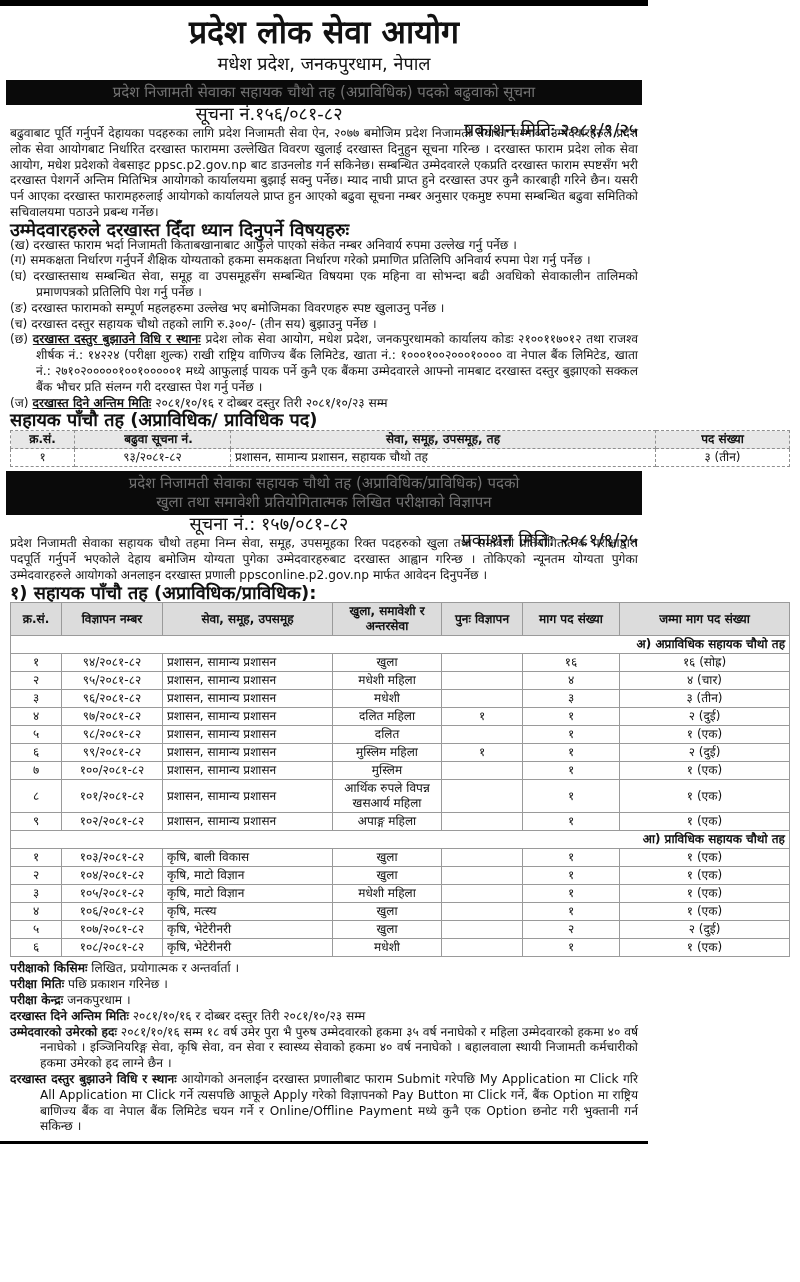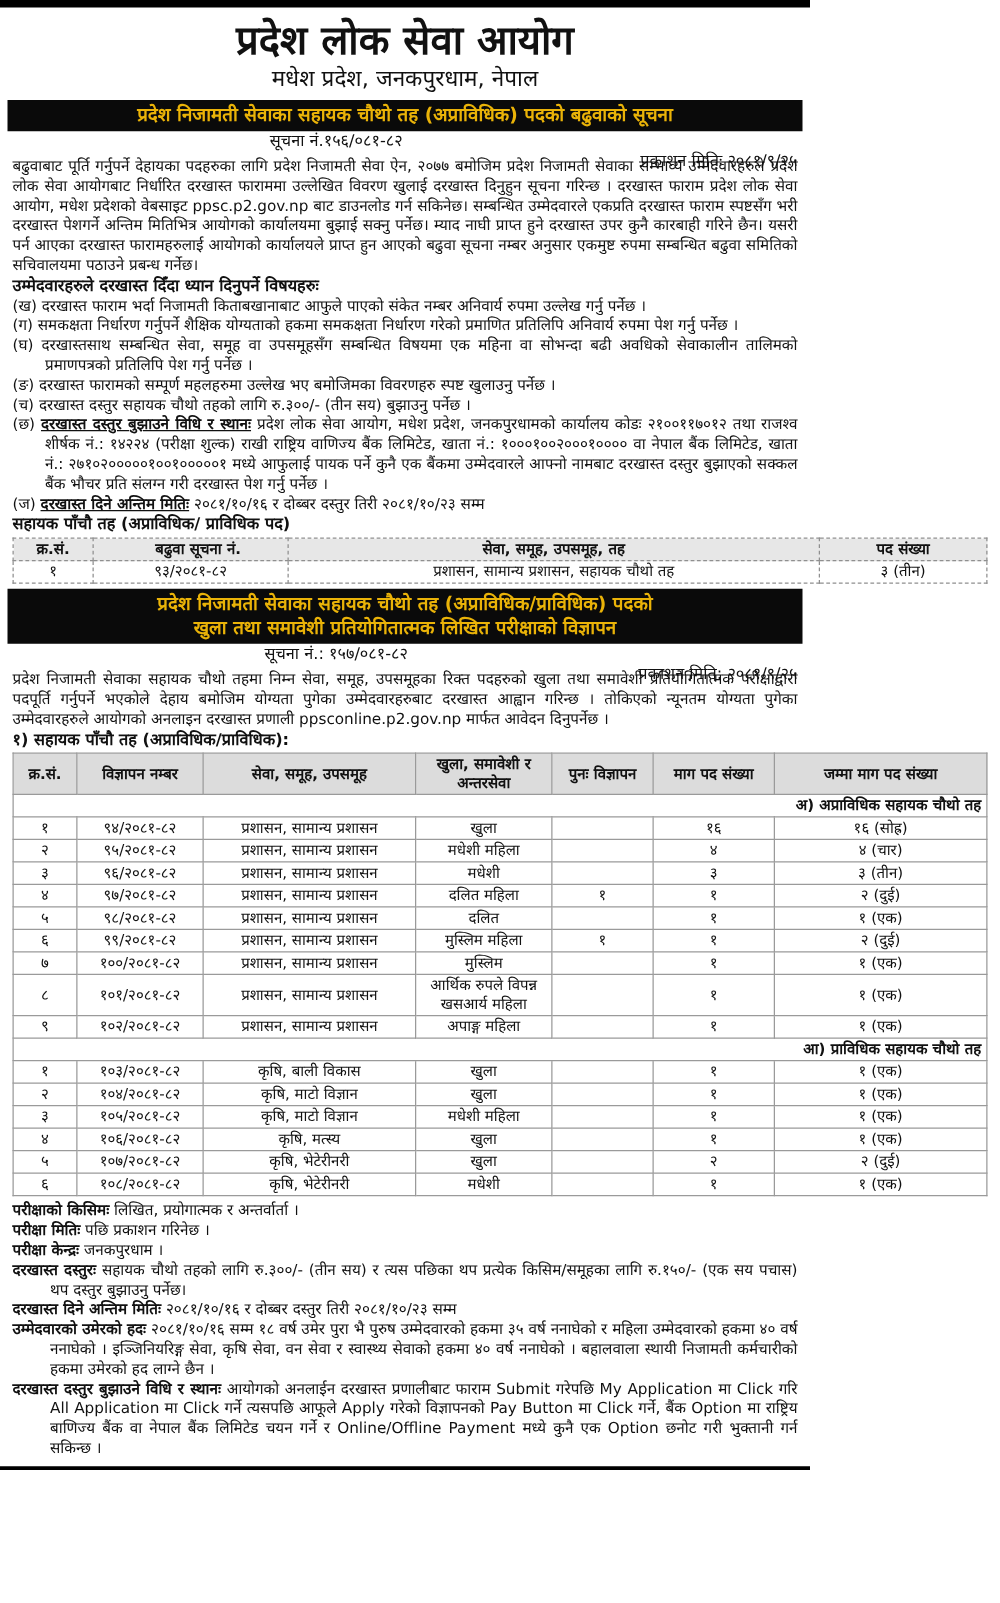--- a/index.html
+++ b/index.html
@@ -1,36 +1,36 @@
 <!DOCTYPE html>
 <html><head>
 <meta charset="utf-8">
 <style>
   html,body { margin:0; padding:0; background:#ffffff; }
   body { width:800px; font-family:"DejaVu Sans", sans-serif; color:#111; }
   .page { width:648px; min-height:1282px; position:relative; font-size:12.2px; line-height:15.8px; }
   .topbar { height:6px; background:#000; }
   .main-title { font-size:32px; line-height:40px; font-weight:bold; text-align:center; margin:6px 0 0 0; }
   .subtitle { font-size:18px; line-height:24px; text-align:center; margin:0 0 4px 0; }
-  .banner { background:#0a0a0a; color:#eab308; font-weight:bold; text-align:center; font-size:15px; line-height:19px; padding:3px 6px; margin:0 6px; }
-  .meta-row { position:relative; height:19px; margin:1px 10px 1px 10px; font-size:13px; }
+  .banner { background:#0a0a0a; color:#737373; font-weight:normal; text-align:center; font-size:15px; line-height:19px; padding:3px 6px; margin:0 6px; }
+  .meta-row { position:relative; height:19px; margin:1px 10px 1px 10px; font-size:18px; }
   .meta-center { position:absolute; left:0; right:110px; text-align:center; }
   .meta-right { position:absolute; right:0; top:16px; }
   .para { margin:0 10px; text-align:justify; }
-  .section-heading { font-weight:bold; font-size:13px; margin:1px 10px 0 10px; }
+  .section-heading { font-weight:bold; font-size:18px; margin:1px 10px 0 10px; }
   .items { margin:0; }
   .item { margin:0 10px; padding-left:26px; text-indent:-26px; text-align:justify; }
   .item .lead { font-weight:bold; text-decoration:underline; }
   table { border-collapse:collapse; margin:2px 10px 4px 10px; width:780px; table-layout:fixed; }
   th, td { border:1px dashed #8f8f8f; padding:1px 4px; font-size:12px; line-height:15px; vertical-align:middle; }
   thead th { background:#e7e7e7; font-weight:bold; text-align:center; }
   .t2 th, .t2 td { border:1px solid #9a9a9a; }
   .t2 thead th { background:#dcdcdc; }
   td.c { text-align:center; }
-  td.l { text-align:center; }
+  td.l { text-align:left; }
   tr.sec td { font-weight:bold; text-align:right; background:#fff; padding-left:6px; }
   .details { margin-top:2px; }
   .detail { margin:0 10px; padding-left:30px; text-indent:-30px; text-align:justify; }
   .detail .dlabel { font-weight:bold; }
   .bottomline { height:3px; background:#000; margin:6px 0 0 0; }
 </style>
 </head>
 <body>
 
 <div class="page">
@@ -249,20 +249,19 @@
           <td class="c">१</td>
           <td class="c">१ (एक)</td>
         </tr>
       </tbody>
   </table>
 
   <div class="details" id="details">
       <div class="detail"><span class="dlabel">परीक्षाको किसिमः</span><span>  लिखित, प्रयोगात्मक र अन्तर्वार्ता ।</span></div>
       <div class="detail"><span class="dlabel">परीक्षा मितिः</span><span> पछि प्रकाशन गरिनेछ ।</span></div>
       <div class="detail"><span class="dlabel">परीक्षा केन्द्रः</span><span> जनकपुरधाम ।</span></div>
-      <div class="detail"><span class="dlabel">दरखास्त दस्तुरः</span><span> सहायक चौथो तहको लागि रु.३००/- (तीन सय) र त्यस पछिका थप प्रत्येक किसिम/समूहका लागि रु.१५०/- (एक सय पचास) थप दस्तुर बुझाउनु पर्नेछ।</span></div>
       <div class="detail"><span class="dlabel">दरखास्त दिने अन्तिम मितिः</span><span> २०८१/१०/१६ र दोब्बर दस्तुर तिरी २०८१/१०/२३ सम्म</span></div>
       <div class="detail"><span class="dlabel">उम्मेदवारको उमेरको हदः</span><span> २०८१/१०/१६ सम्म १८ वर्ष उमेर पुरा भै पुरुष उम्मेदवारको हकमा ३५ वर्ष ननाघेको र महिला उम्मेदवारको हकमा ४० वर्ष ननाघेको । इञ्जिनियरिङ्ग सेवा, कृषि सेवा, वन सेवा र स्वास्थ्य सेवाको हकमा ४० वर्ष ननाघेको । बहालवाला स्थायी निजामती कर्मचारीको हकमा उमेरको हद लाग्ने छैन ।</span></div>
       <div class="detail"><span class="dlabel">दरखास्त दस्तुर बुझाउने विधि र स्थानः</span><span> आयोगको अनलाईन दरखास्त प्रणालीबाट फाराम Submit गरेपछि My Application मा Click गरि All Application मा Click गर्ने त्यसपछि आफूले Apply गरेको विज्ञापनको Pay Button मा Click गर्ने, बैंक Option मा राष्ट्रिय बाणिज्य बैंक वा नेपाल बैंक लिमिटेड चयन गर्ने र Online/Offline Payment मध्ये कुनै एक Option छनोट गरी भुक्तानी गर्न सकिन्छ ।</span></div>
     </div>
 
   <div class="bottomline"></div>
 </div>
 
 </body></html>

